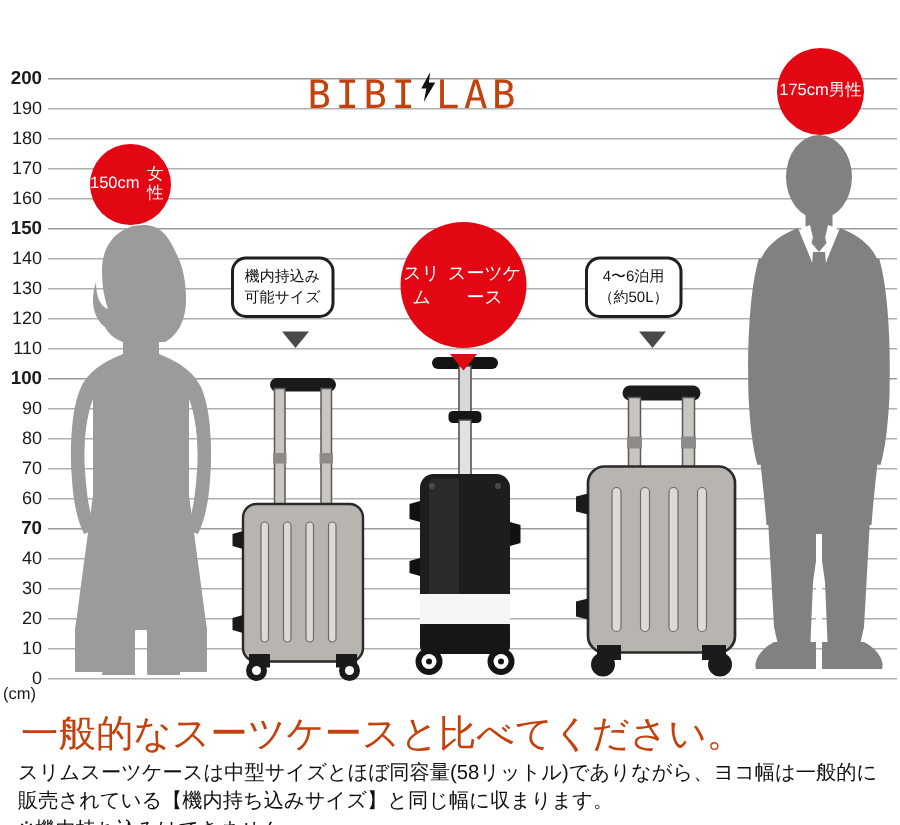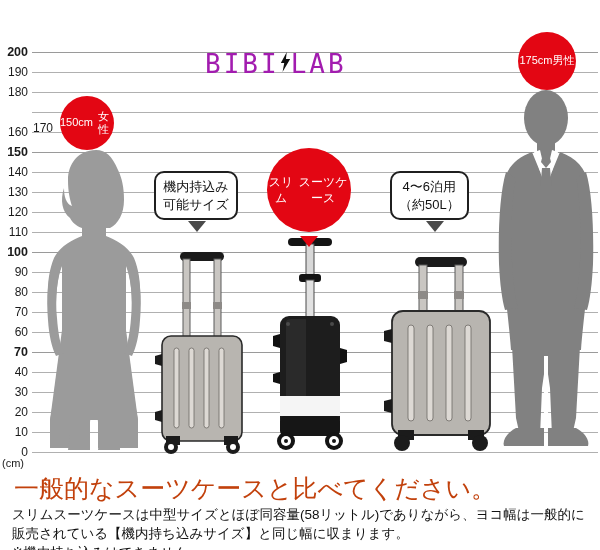--- a/index.html
+++ b/index.html
@@ -68,23 +68,23 @@
   }
 
   
   .brand {
     position: absolute;
     left: 205px;
     top: 49px;
     font-family: "DejaVu Sans Mono", "Liberation Mono", monospace;
     font-size: 26px;
     letter-spacing: 3px;
-    color: #a21caf;
+    color: #c2410c;
     display: flex;
-    align-items: center;
+    align-items: flex-start;
     gap: 0;
     white-space: nowrap;
   }
   .brand .bolt {
     display: inline-block;
     font-size: 20px;
     line-height: 1;
     transform: translateY(-1px) scaleX(0.85);
     color: #111;
   }
@@ -115,21 +115,21 @@
   }
 
   
   .callout {
     position: absolute;
     border: 2px solid #1f1f1f;
     border-radius: 10px;
     background: #ffffff;
     color: #111111;
     text-align: center;
-    font-size: 13px;
+    font-size: 10px;
     line-height: 1.35;
     padding: 5px 7px;
     white-space: nowrap;
   }
   #callout-carryon { left: 154px; top: 171px; }
   #callout-50l     { left: 390px; top: 171px; }
 
   
   .pointer {
     position: absolute;
@@ -201,21 +201,21 @@
         <div class="gridline" style="top: 372px;"></div>
         <div class="gridline" style="top: 392px;"></div>
         <div class="gridline" style="top: 412px;"></div>
         <div class="gridline" style="top: 432px;"></div>
         <div class="gridline" style="top: 452px;"></div>
       </div>
     <div id="ticklabels">
         <div class="ticklabel major" style="top: 52px;">200</div>
         <div class="ticklabel" style="top: 72px;">190</div>
         <div class="ticklabel" style="top: 92px;">180</div>
-        <div class="ticklabel" style="top: 128px; padding-left: 25px;">170</div>
+        <div class="ticklabel" style="top: 112px;">170</div>
         <div class="ticklabel" style="top: 132px;">160</div>
         <div class="ticklabel major" style="top: 152px;">150</div>
         <div class="ticklabel" style="top: 172px;">140</div>
         <div class="ticklabel" style="top: 192px;">130</div>
         <div class="ticklabel" style="top: 212px;">120</div>
         <div class="ticklabel" style="top: 232px;">110</div>
         <div class="ticklabel major" style="top: 252px;">100</div>
         <div class="ticklabel" style="top: 272px;">90</div>
         <div class="ticklabel" style="top: 292px;">80</div>
         <div class="ticklabel" style="top: 312px;">70</div>

